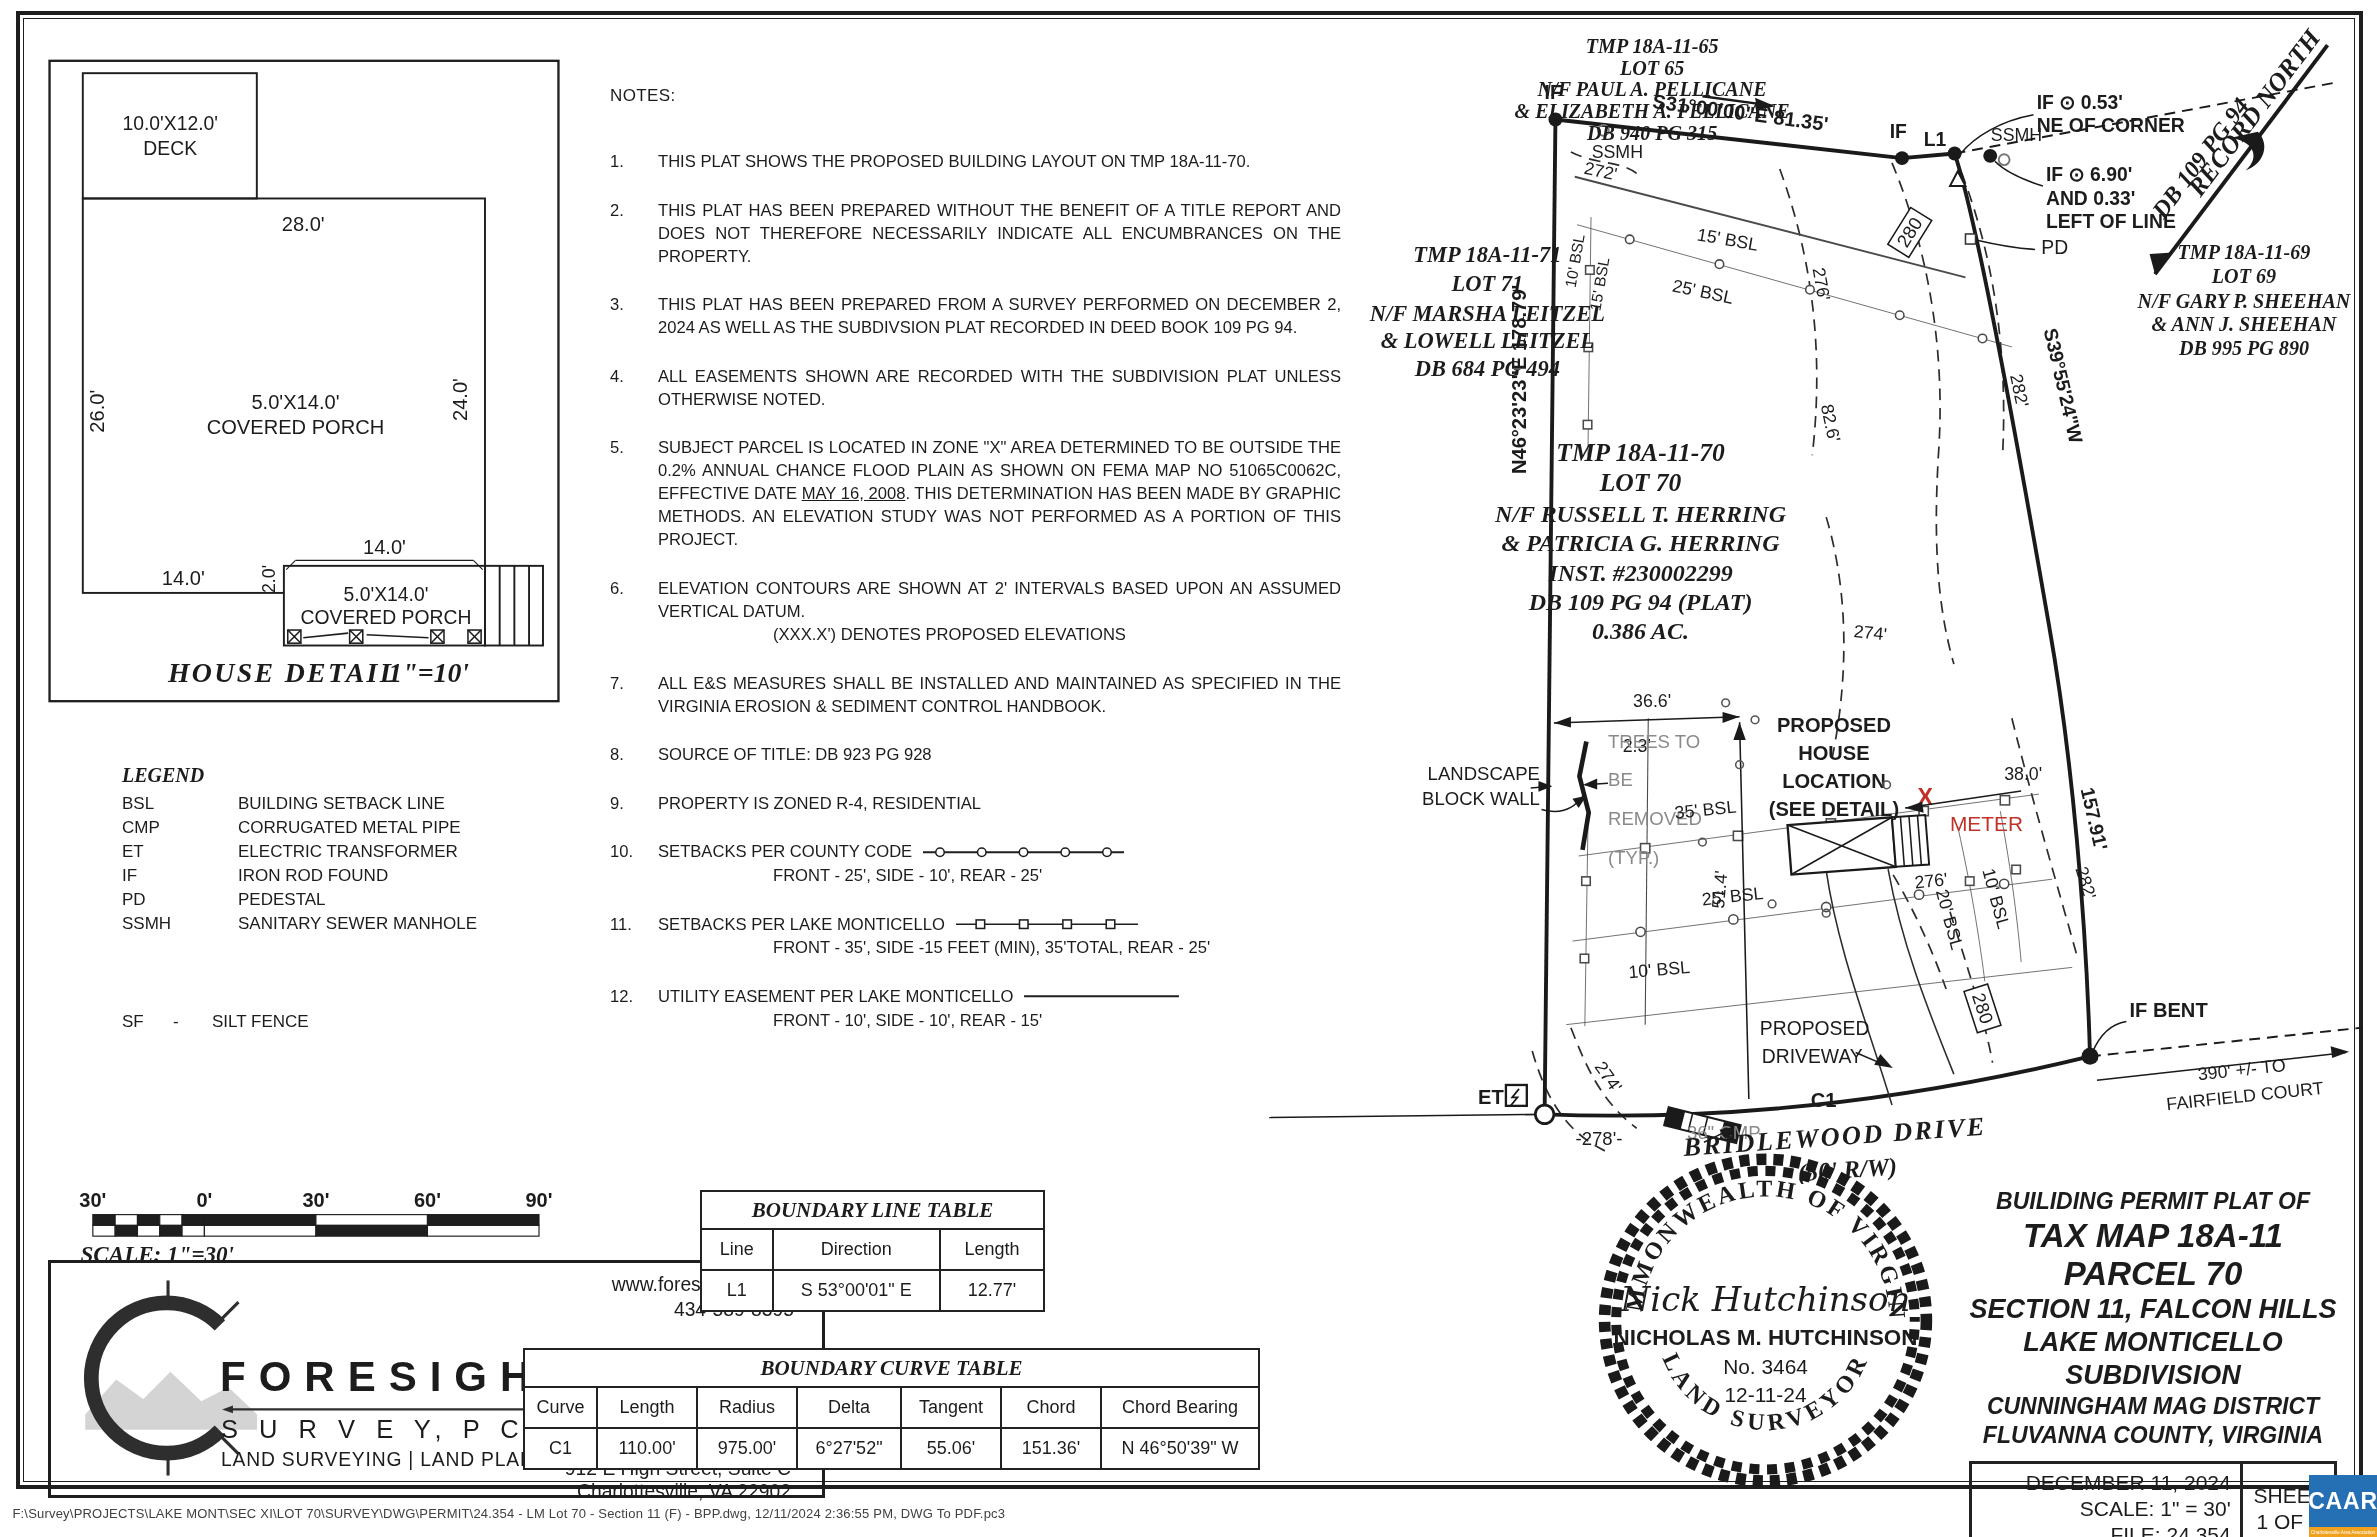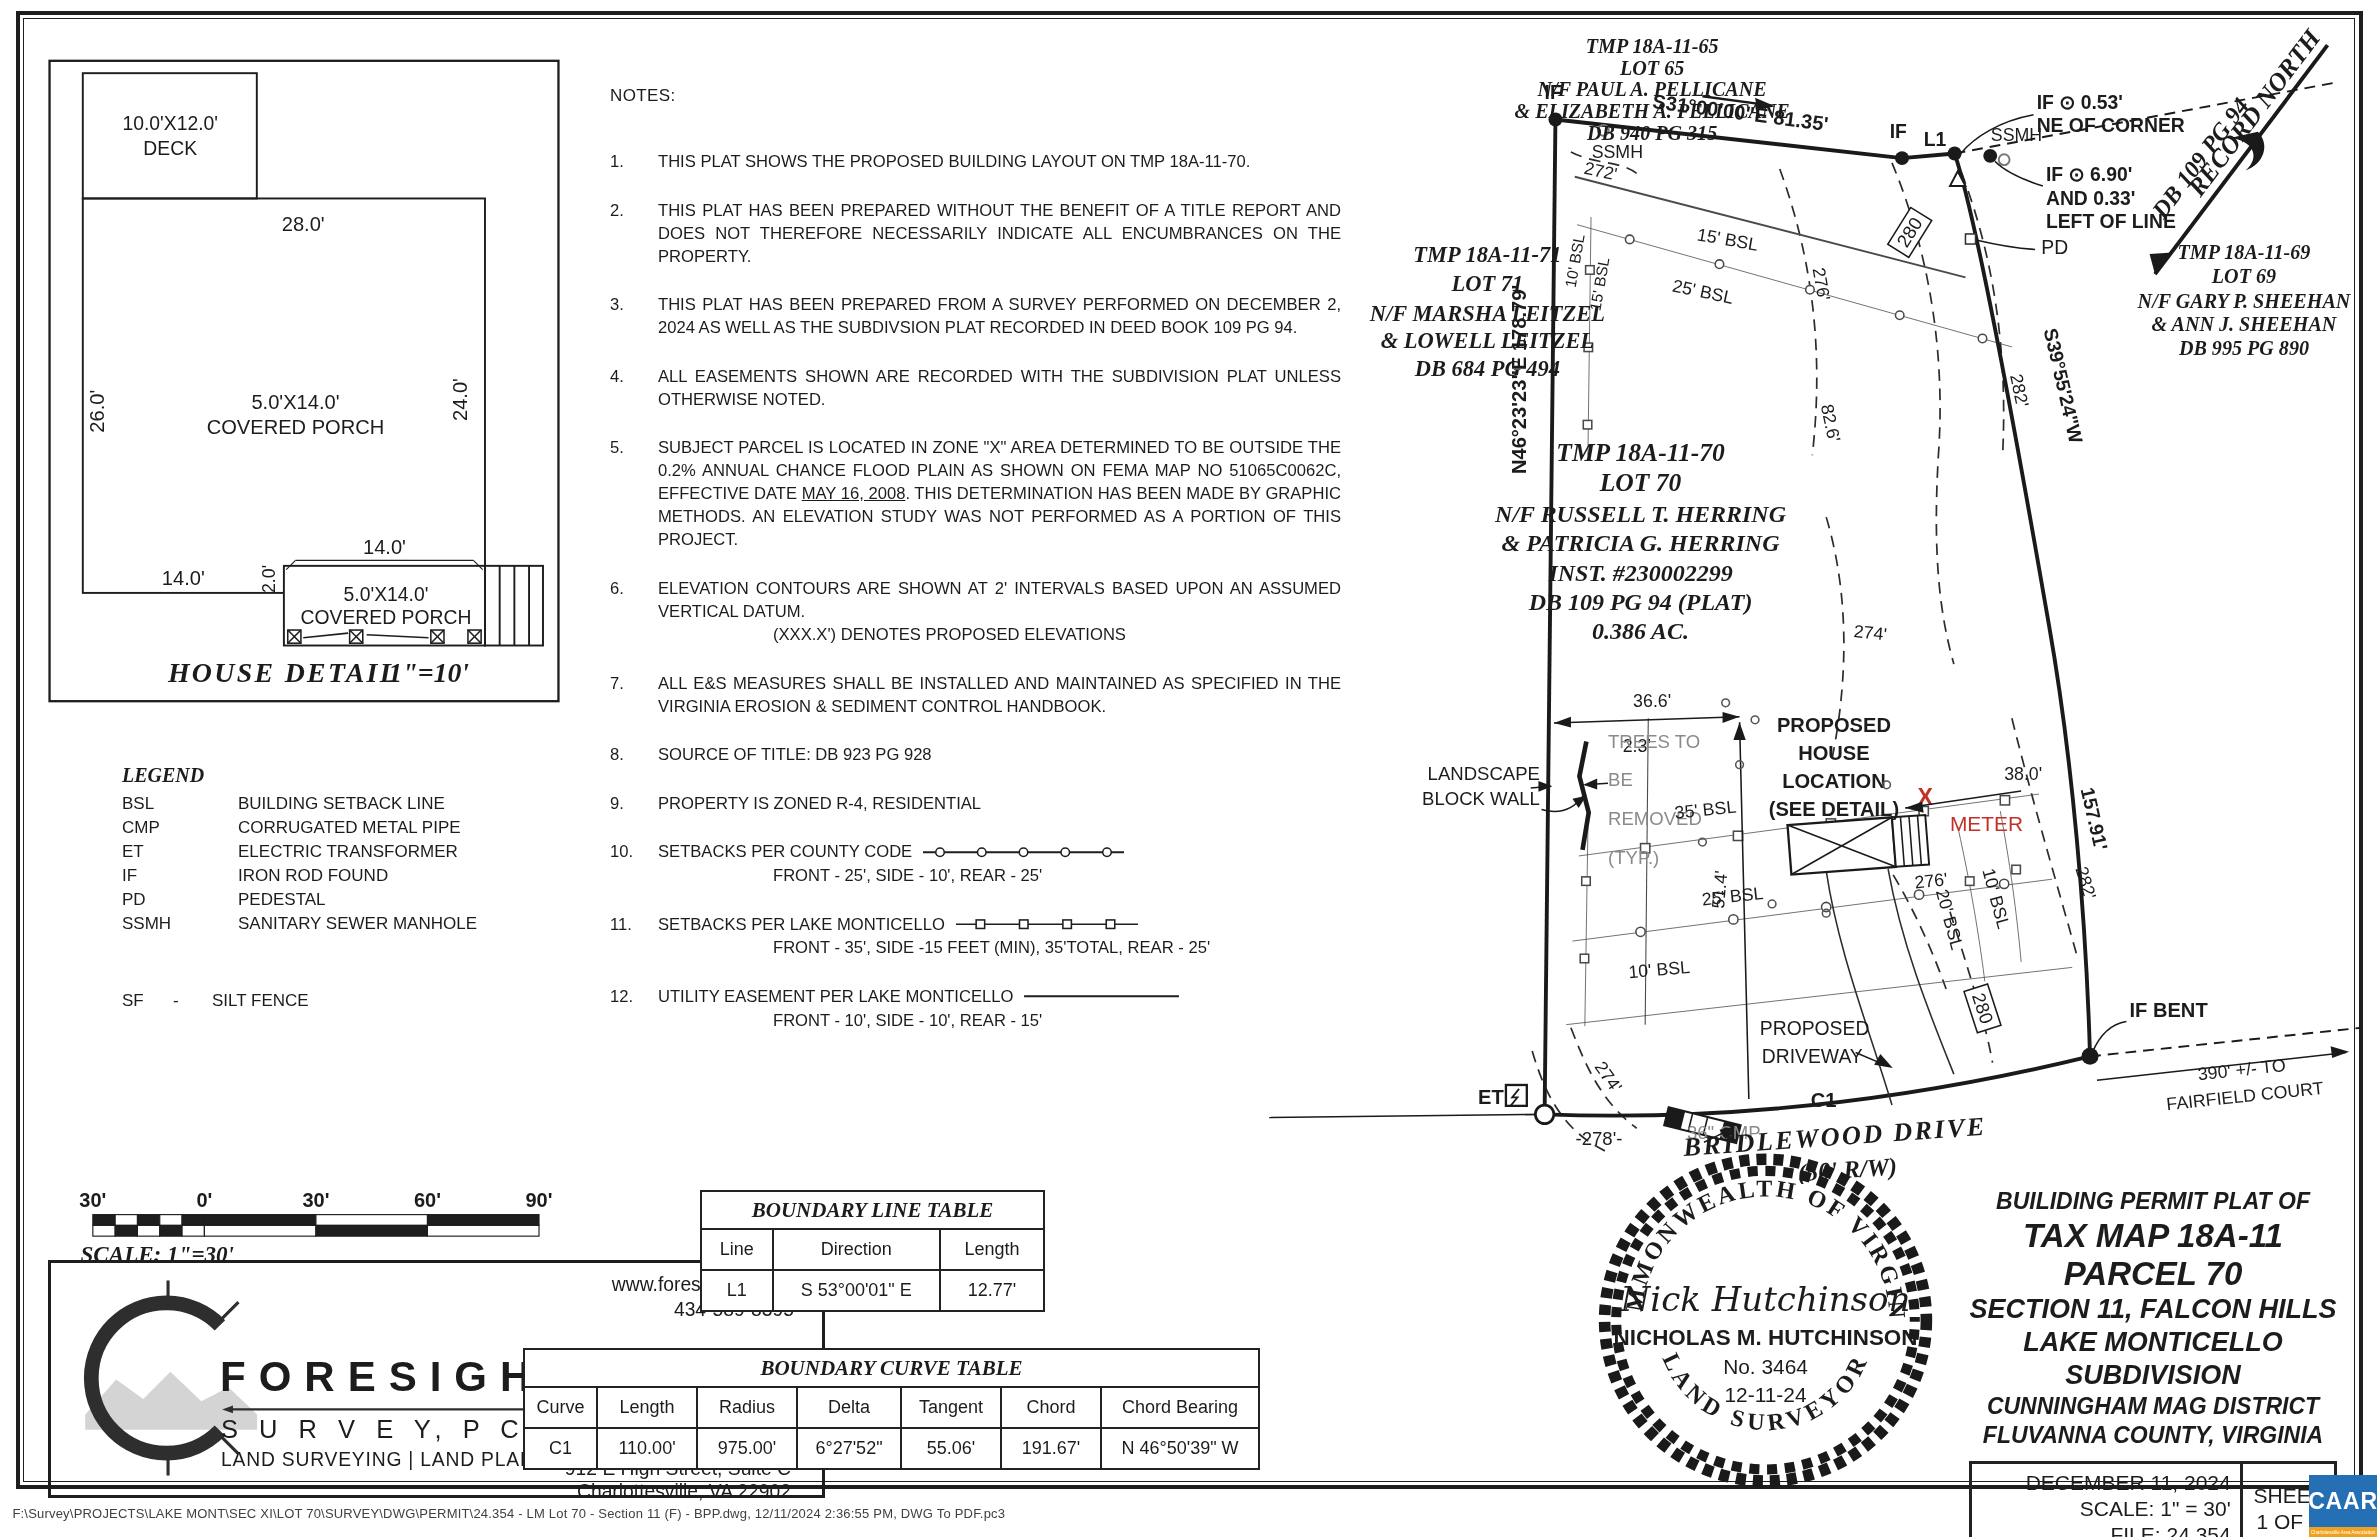--- a/index.html
+++ b/index.html
@@ -21,21 +21,21 @@
   .note-body{flex:1;text-align:justify;}
   .note-first{display:flex;align-items:center;gap:10.8px;text-align:left;}
   .note-sub{margin-top:0.8px;padding-left:115px;text-align:left;}
   .u{text-decoration:underline;}
   .symline{flex:none;}
   
   .legend{left:122px;top:763px;width:449px;font-size:17px;line-height:24px;}
   .legend-title{font-family:"Liberation Serif",serif;font-weight:bold;font-style:italic;font-size:20px;margin-bottom:4.6px;}
   .legend-row{display:flex;}
   .legend-k{width:116px;flex:none;}
-  .sf-row{margin-top:53px;display:flex;}
+  .sf-row{margin-top:74px;display:flex;}
   .sf-k{width:51px;flex:none;}
   .sf-dash{width:39px;flex:none;}
   .legend-para{margin-top:31px;width:371px;text-align:justify;}
   
   .scalebar{left:68px;top:1190px;}
   
   .firm{left:48px;top:1260px;width:771px;height:232px;border:3.1px solid #1e1e1e;}
   .firm-url{position:absolute;right:28px;top:10.8px;font-size:19.3px;}
   .firm-phone{position:absolute;right:28px;top:36px;font-size:19.3px;}
   .firm-name{position:absolute;left:169px;top:90px;font-size:42px;letter-spacing:13px;font-weight:bold;}
@@ -333,21 +333,21 @@
       <td style="width:98px;">Tangent</td>
       <td style="width:98px;">Chord</td>
       <td>Chord Bearing</td>
     </tr>
     <tr>
       <td>C1</td>
       <td>110.00'</td>
       <td>975.00'</td>
       <td>6°27'52"</td>
       <td>55.06'</td>
-      <td>191.67'</td>
+      <td>151.36'</td>
       <td>N 46°50'39" W</td>
     </tr>
   </tbody>
     </table>
 
   <svg class="abs" style="left:1238px;top:21.7px;" width="1130" height="1162" viewBox="0 0 1460 1502">
 
     <g fill="none" stroke="#2c2c2c" stroke-width="2.2" stroke-dasharray="15 10">
       <path d="M430,168 C465,186 498,178 520,200"></path>
       <path d="M700,190 C740,300 758,420 742,560"></path>

